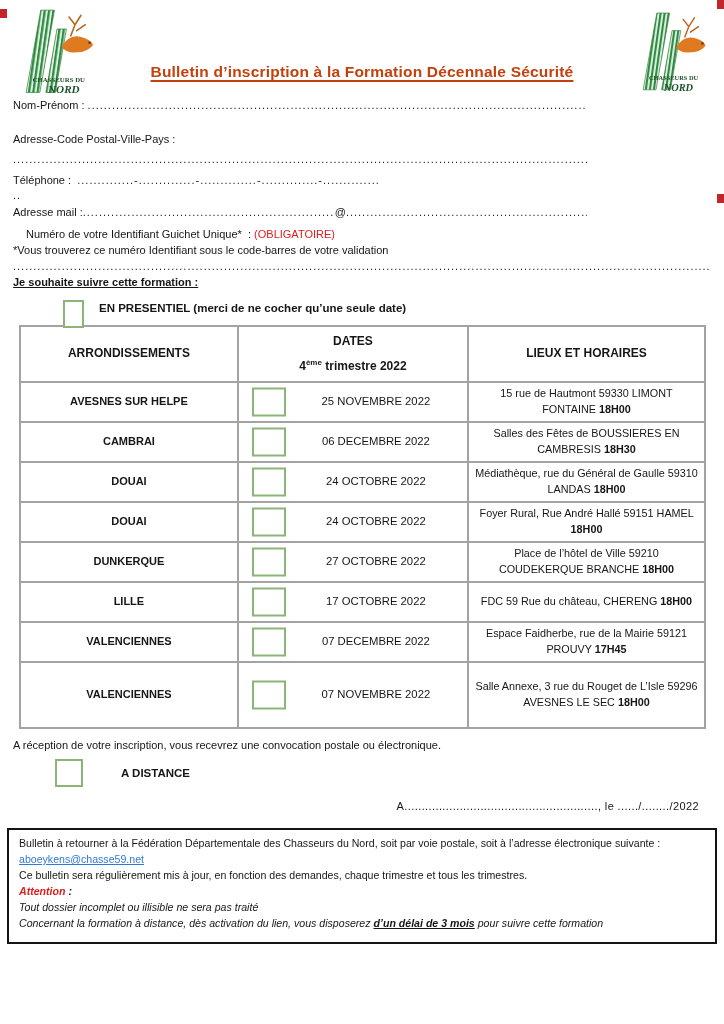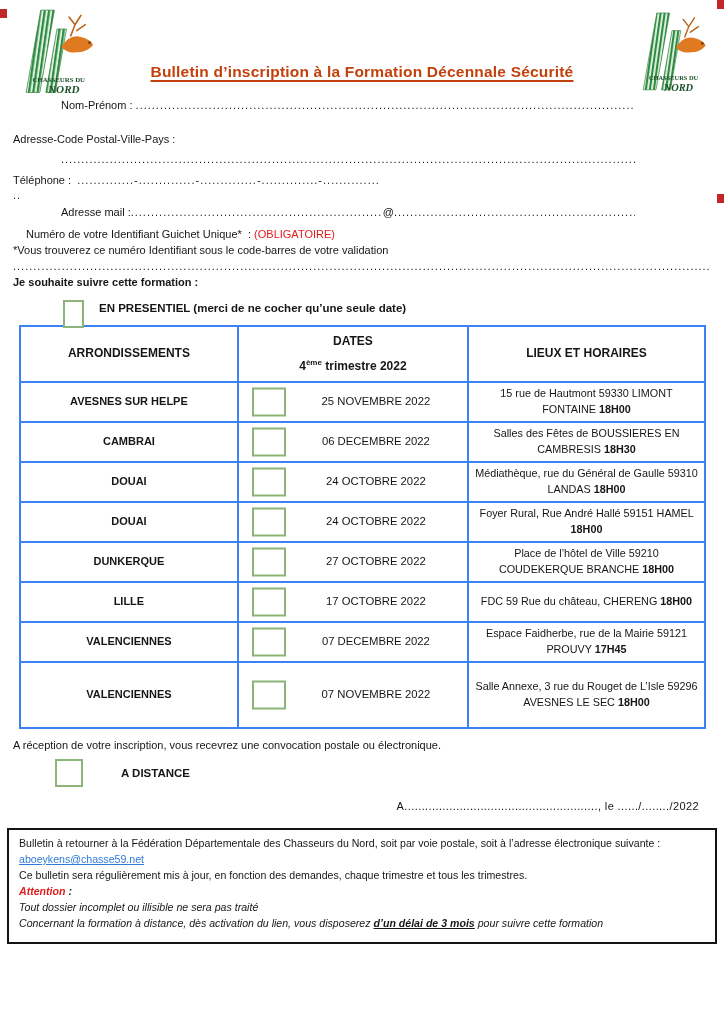--- a/index.html
+++ b/index.html
@@ -20,41 +20,41 @@
   .title-wrap{padding-top:62px;text-align:center;}
   .doc-title{
     display:inline-block;font-size:15.5px;font-weight:bold;letter-spacing:.2px;
     text-decoration:underline;text-decoration-thickness:2px;text-underline-offset:3px;color:#c2410c;
   }
   .content{padding:0 13px;}
   .line{white-space:nowrap;overflow:hidden;}
   .dots{letter-spacing:1px;color:#222;}
   .dotfill{flex:1;overflow:hidden;white-space:nowrap;letter-spacing:1px;color:#222;}
   .flexline{display:flex;align-items:baseline;}
-  .w572{width:574px;margin-left:48px;}
+  .w572{width:574px;}
   .lbl{white-space:nowrap;}
   .nom-line{margin-top:15px;}
   .adresse-label{margin-top:19px;}
   .adresse-dots{margin-top:5px;}
   .tel-line{margin-top:7px;}
   .tel-overflow{margin-top:0;}
   .mail-line{margin-top:2px;}
   .ident-line{margin-top:7px;padding-left:13px;}
   .red-text{color:#e11b1c;}
   .ident-note{margin-top:1px;}
   .ident-dots{margin-top:2px;line-height:12px;}
-  .souhait{margin-top:3px;font-weight:bold;}
+  .souhait{margin-top:3px;font-weight:bold;text-decoration:underline;}
   
   .cb{background:#fff;border:2px solid #8cb479;display:inline-block;box-sizing:border-box;}
   .presentiel-row{display:flex;align-items:center;margin:6px 0 0 50px;height:26px;}
   .cb-presentiel{width:21px;height:28px;position:relative;top:5px;z-index:2;}
   .presentiel-label{font-weight:bold;margin-left:15px;font-size:11.5px;}
   
   table.sessions{border-collapse:collapse;margin:3px 0 0 6px;width:687px;table-layout:fixed;}
-  table.sessions th,table.sessions td{border:2px solid #3b82f6;padding:2px 6px;vertical-align:middle;text-align:center;}
+  table.sessions th,table.sessions td{border:2px solid #a3a3a3;padding:2px 6px;vertical-align:middle;text-align:center;}
   col.c1{width:31.8%;} col.c2{width:33.6%;} col.c3{width:34.6%;}
   tr.hdr{height:56px;}
   tr.hdr th{font-size:12px;font-weight:bold;}
   .dates-h2{margin-top:9px;}
   .dates-h2 sup{font-size:8px;}
   tr.row{height:40px;}
   tr.row-tall{height:66px;}
   td.arr{font-weight:bold;font-size:11px;}
   td.datecell{position:relative;}
   td.datecell .cb{position:absolute;left:13px;top:50%;transform:translateY(-50%);width:34px;height:29px;}

